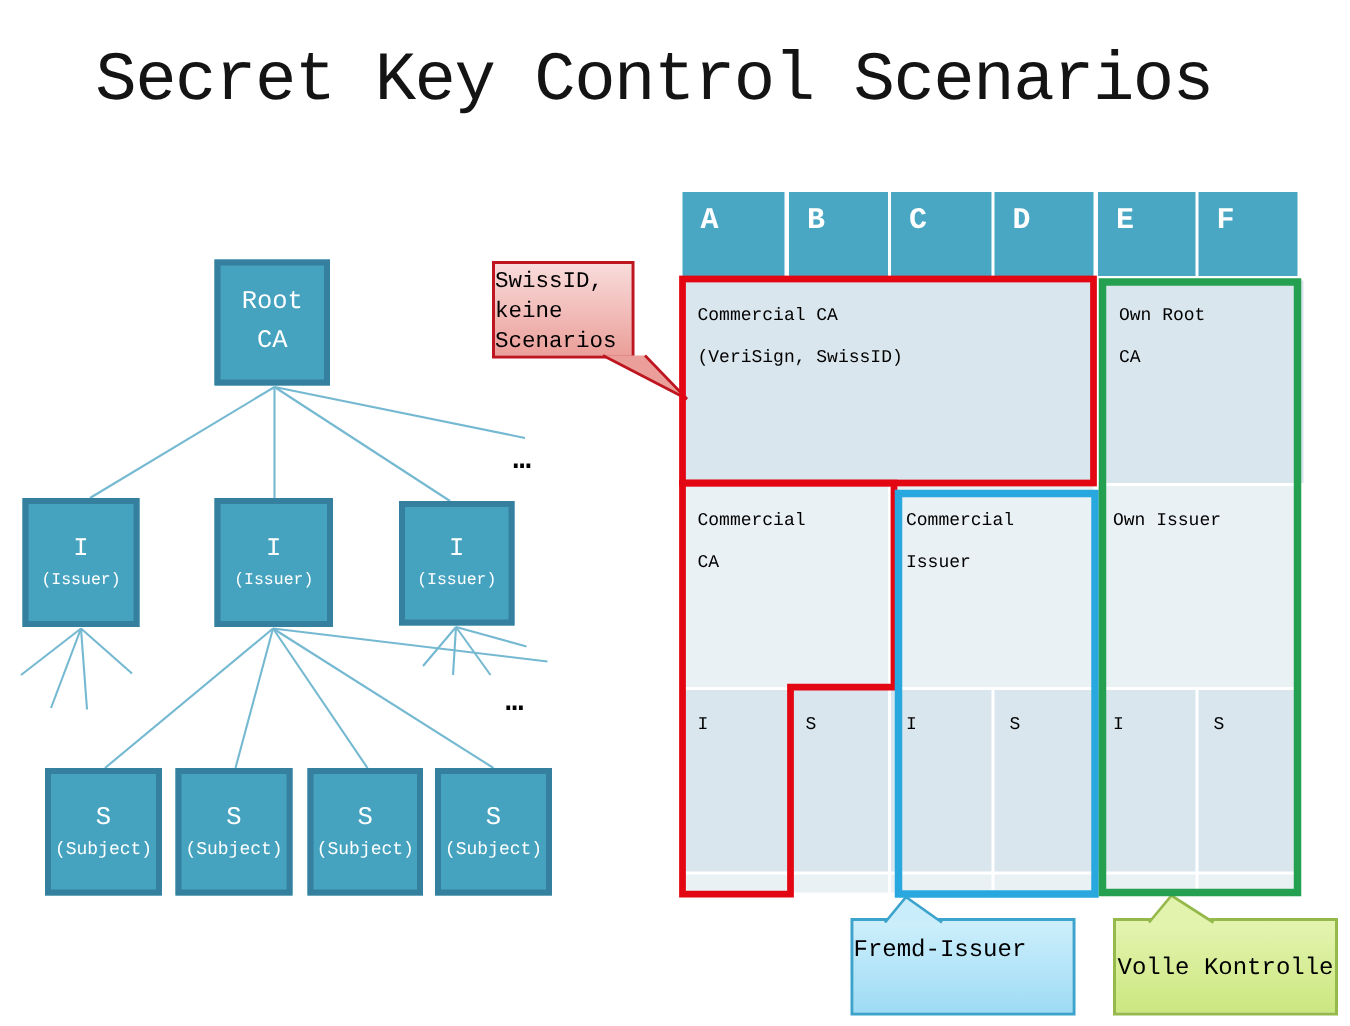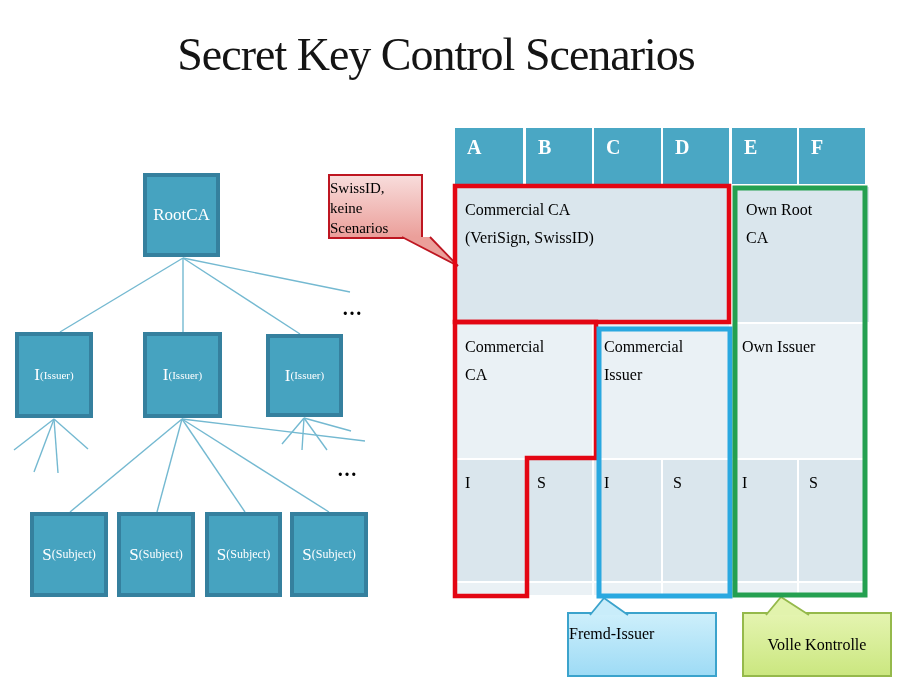--- a/index.html
+++ b/index.html
@@ -1,36 +1,36 @@
 <!DOCTYPE html>
 <html><head>
 <meta charset="utf-8">
 <style>
   html,body{margin:0;padding:0;background:#fff;}
   .stage{position:relative;width:900px;height:684px;background:#ffffff;overflow:hidden;
-         font-family:Liberation Serif, serif;color:#000;}
+         font-family:Liberation Mono, monospace;color:#000;}
 
   
   .title{position:absolute;left:0;top:28px;width:872px;text-align:center;
          font-size:46px;letter-spacing:-1px;color:#141414;}
 
   
   svg.lyr{position:absolute;left:0;top:0;z-index:0;}
   .node{position:absolute;box-sizing:border-box;background:#46a3c0;border:4px solid #35809e;
-        color:#fff;display:flex;flex-direction:row;align-items:center;justify-content:center;
+        color:#fff;display:flex;flex-direction:column;align-items:center;justify-content:center;
         text-align:center;z-index:2;}
   .node .big{font-size:17px;line-height:24px;}
   .node .sub{font-size:11px;line-height:17px;}
   .root .big{font-size:17px;line-height:26px;}
   .ellipsis{position:absolute;z-index:2;font-size:20px;font-weight:bold;color:#000;line-height:10px;}
 
   
   .hcell{position:absolute;height:56px;background:#4aa7c4;color:#fff;font-weight:bold;
          font-size:20px;box-sizing:border-box;padding:8px 0 0 12px;z-index:1;}
-  .cell{position:absolute;box-sizing:border-box;background:#dae6ed;font-size:16px;
+  .cell{position:absolute;box-sizing:border-box;background:#dae6ed;font-size:12px;
         line-height:28px;padding:9px 10px;z-index:1;}
   .cell.lt{background:#eaf1f5;}
   .cell.empty{padding:0;}
 
   
   svg.over{position:absolute;left:0;top:0;z-index:4;}
 
   
   .callout{position:absolute;box-sizing:border-box;z-index:3;text-align:left;}
   .co-pink{left:328px;top:174px;width:95px;height:65px;border:2px solid #be1621;

